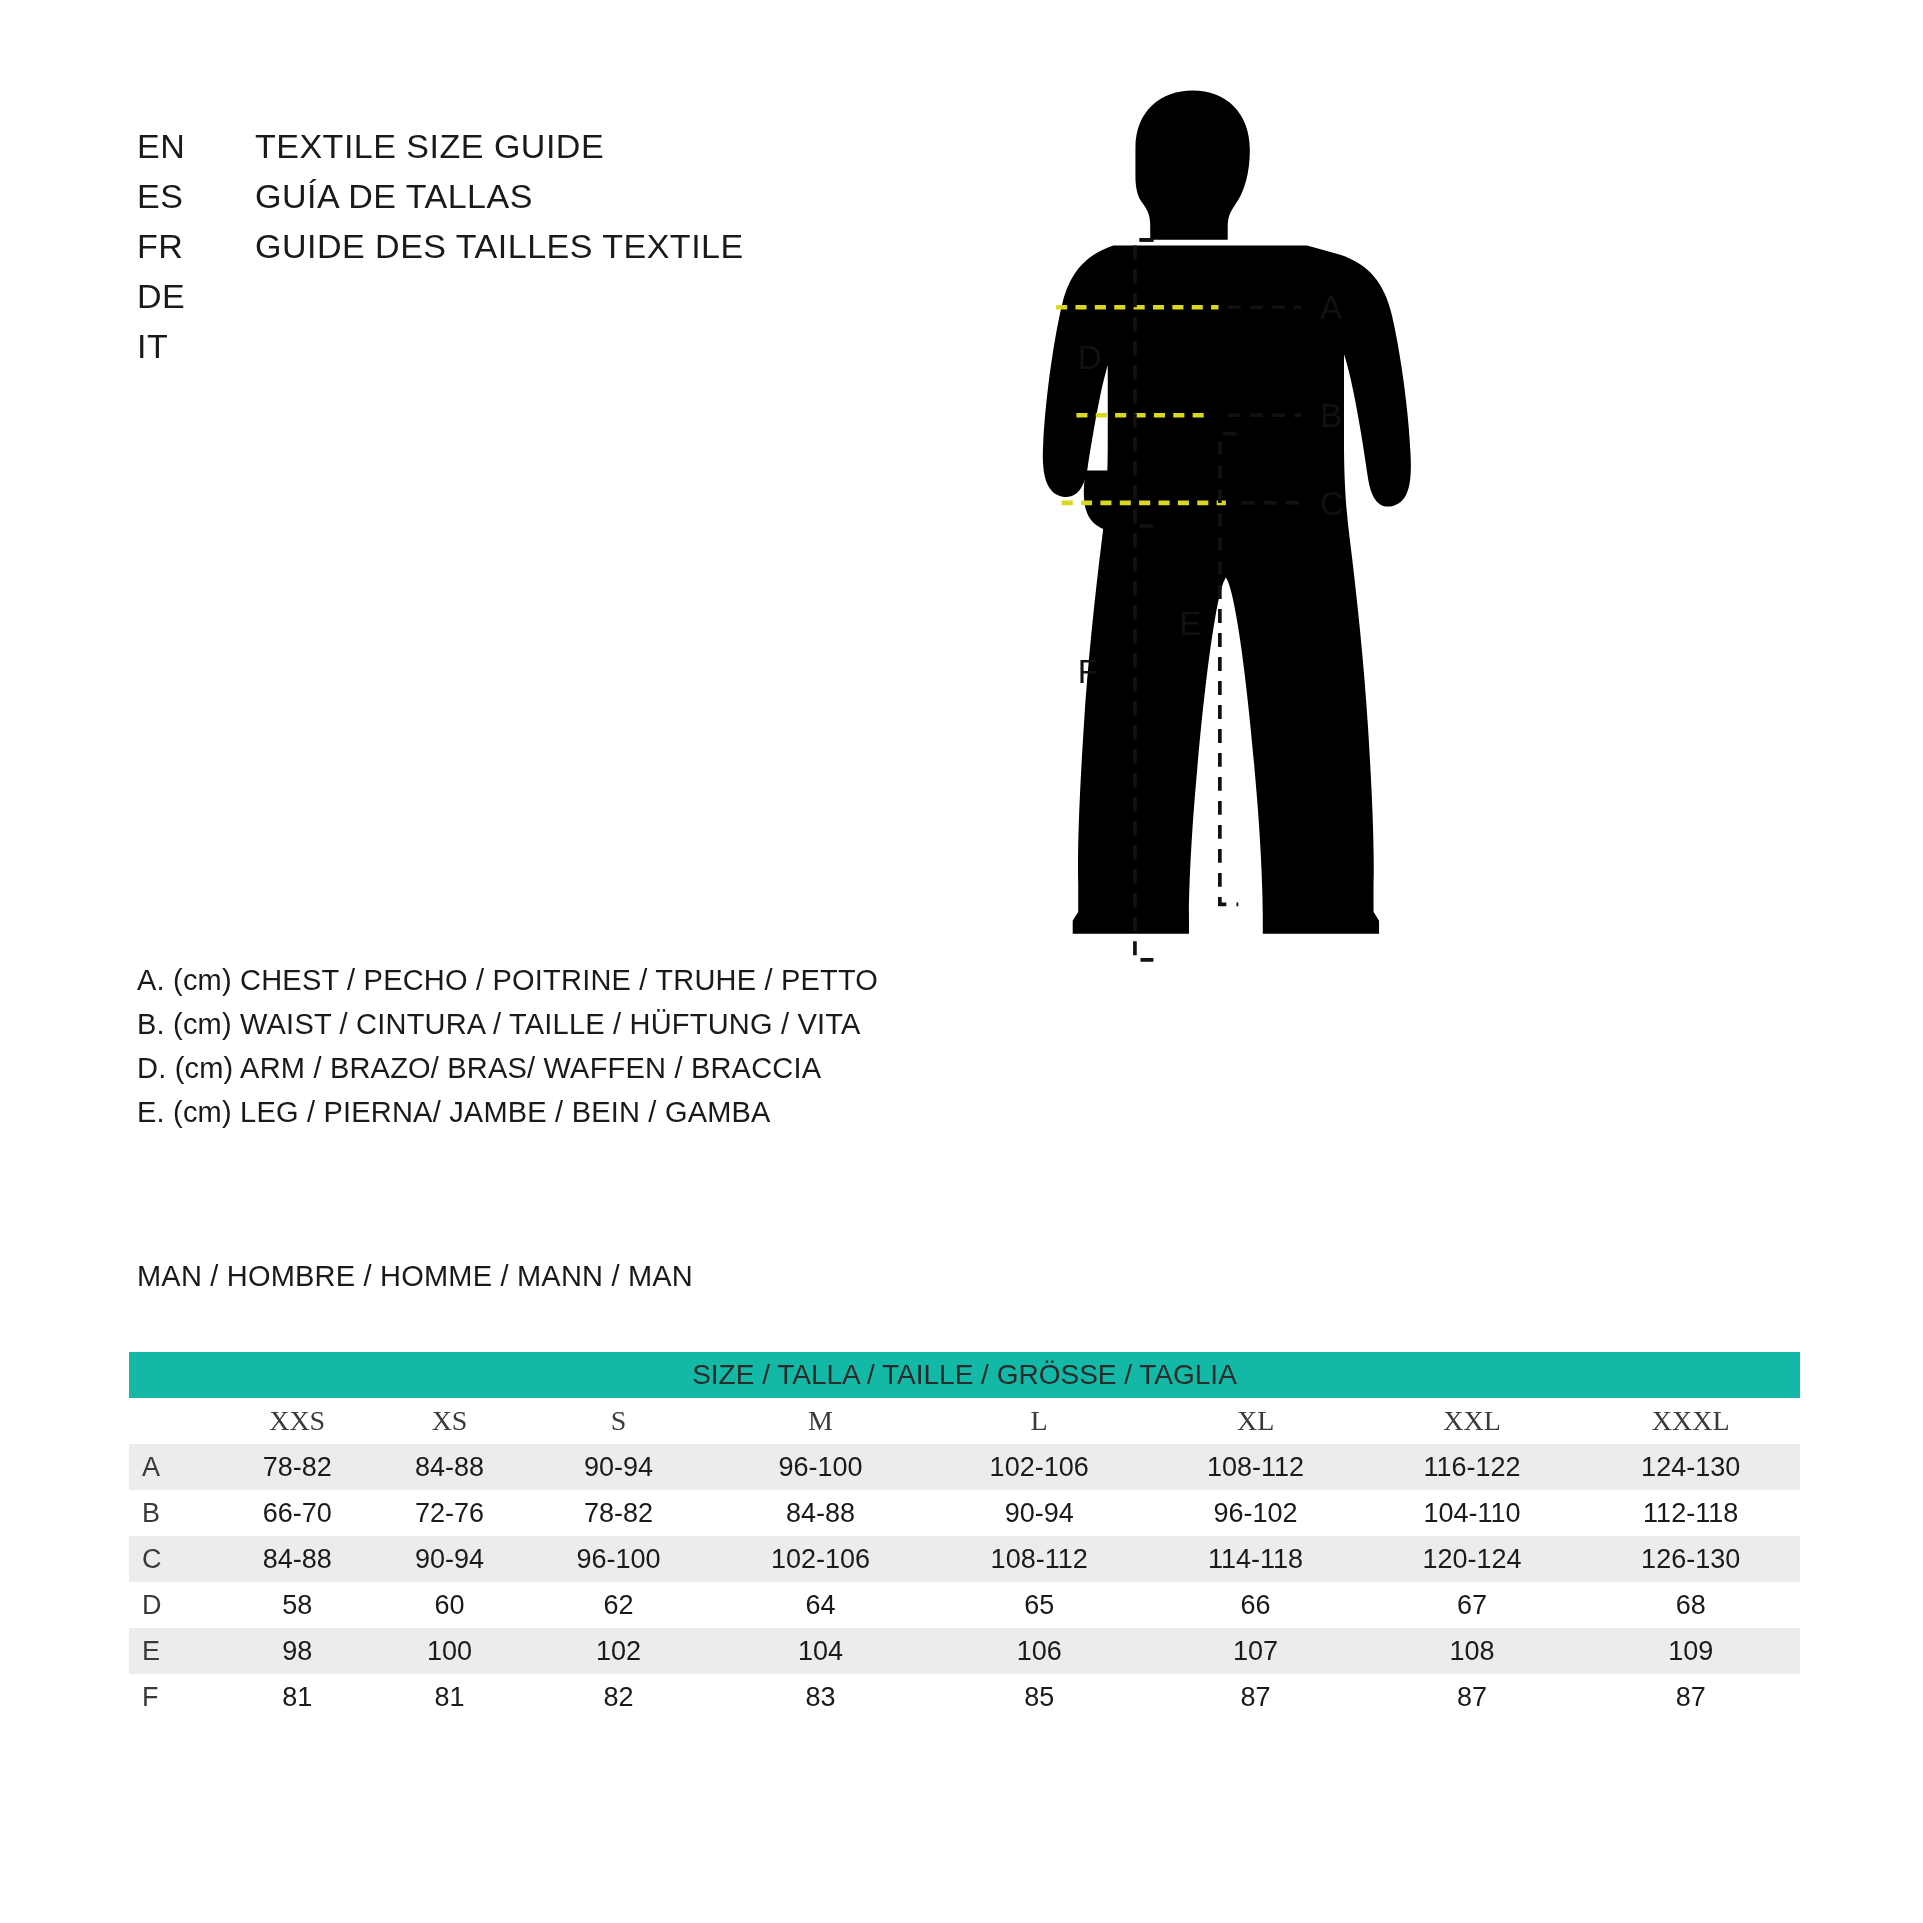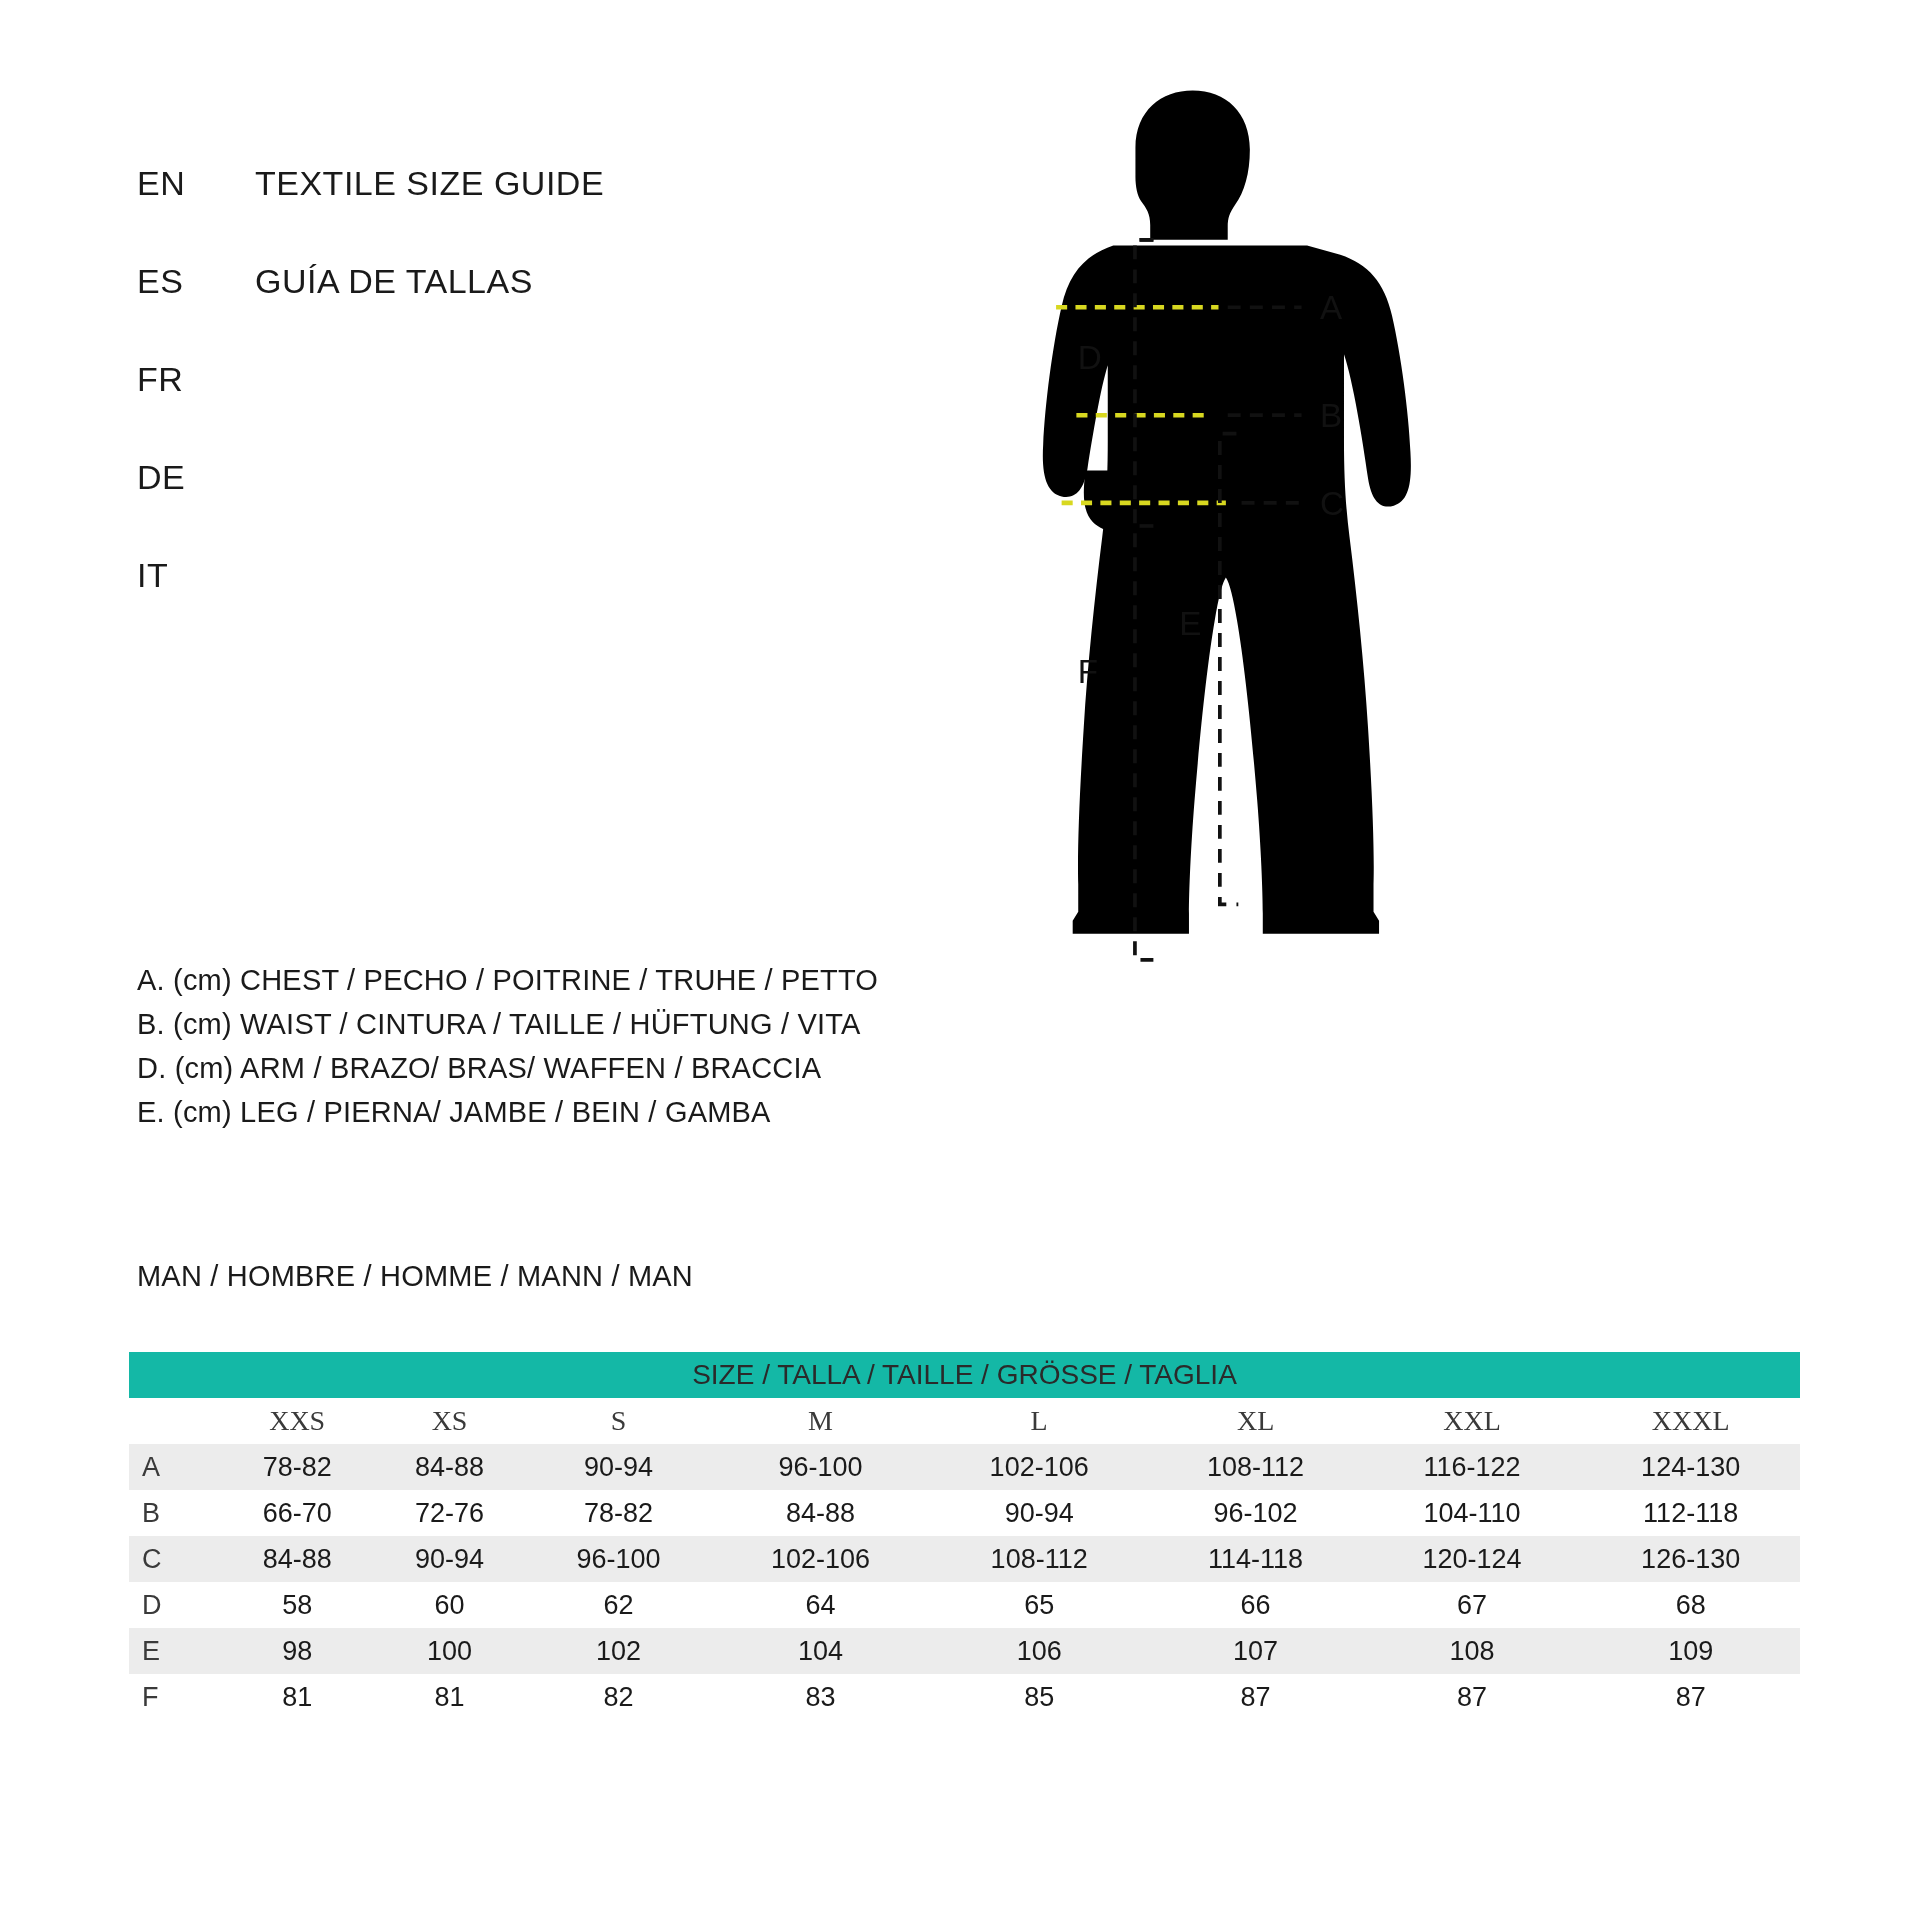--- a/index.html
+++ b/index.html
@@ -18,25 +18,24 @@
 
   
   #lang-block {
     position: absolute;
     left: 137px;
     top: 116px;
     width: 831px;
   }
   .lang-row {
     display: flex;
-    align-items: flex-start;
+    align-items: flex-end;
     height: 50px;
     font-size: 34px;
     letter-spacing: 0.5px;
-    margin-top: 48px;
   }
   .lang-code {
     width: 118px;
     flex: 0 0 118px;
   }
   .lang-text {
     flex: 1;
   }
 
   
@@ -124,20 +123,21 @@
   <div class="lang-row">
     <span class="lang-code">EN</span>
     <span class="lang-text">TEXTILE SIZE GUIDE</span>
   </div>
   <div class="lang-row">
     <span class="lang-code">ES</span>
     <span class="lang-text">GUÍA DE TALLAS</span>
   </div>
   <div class="lang-row">
     <span class="lang-code">FR</span>
+    <span class="lang-text">GUIDE DES TAILLES TEXTILE</span>
   </div>
   <div class="lang-row">
     <span class="lang-code">DE</span>
   </div>
   <div class="lang-row">
     <span class="lang-code">IT</span>
   </div>
 </div>
 
 <div id="legend-block">

